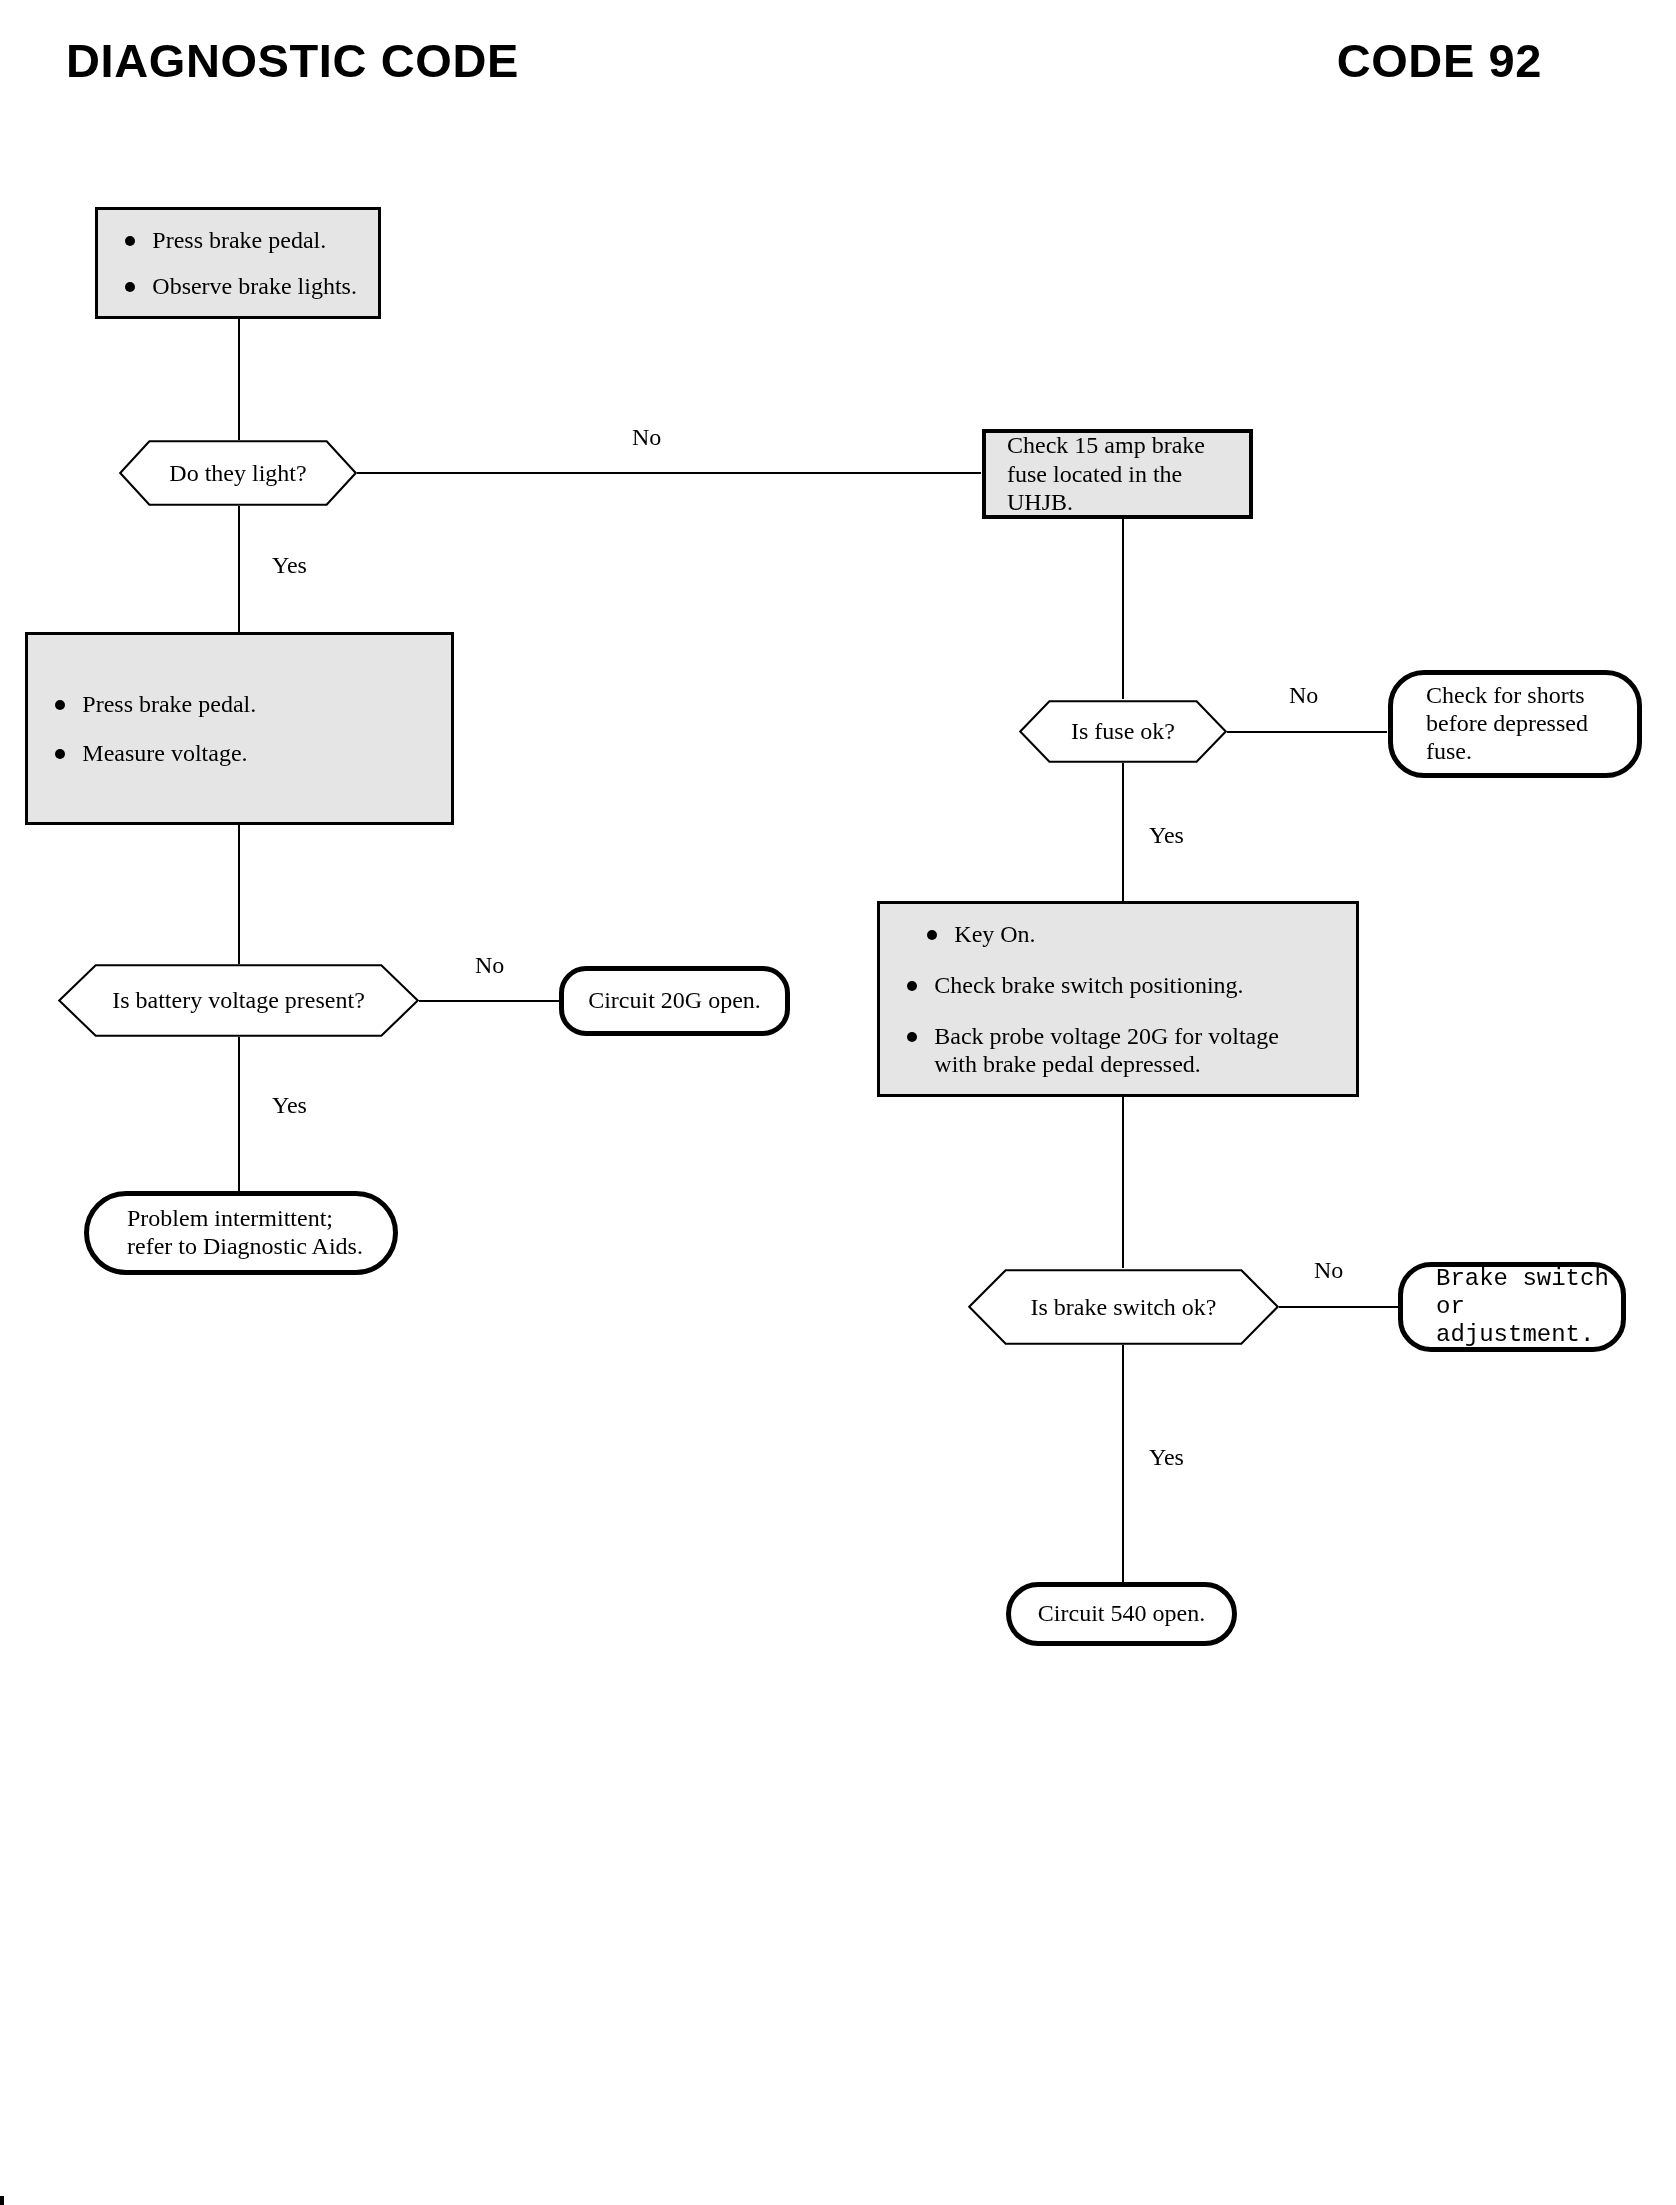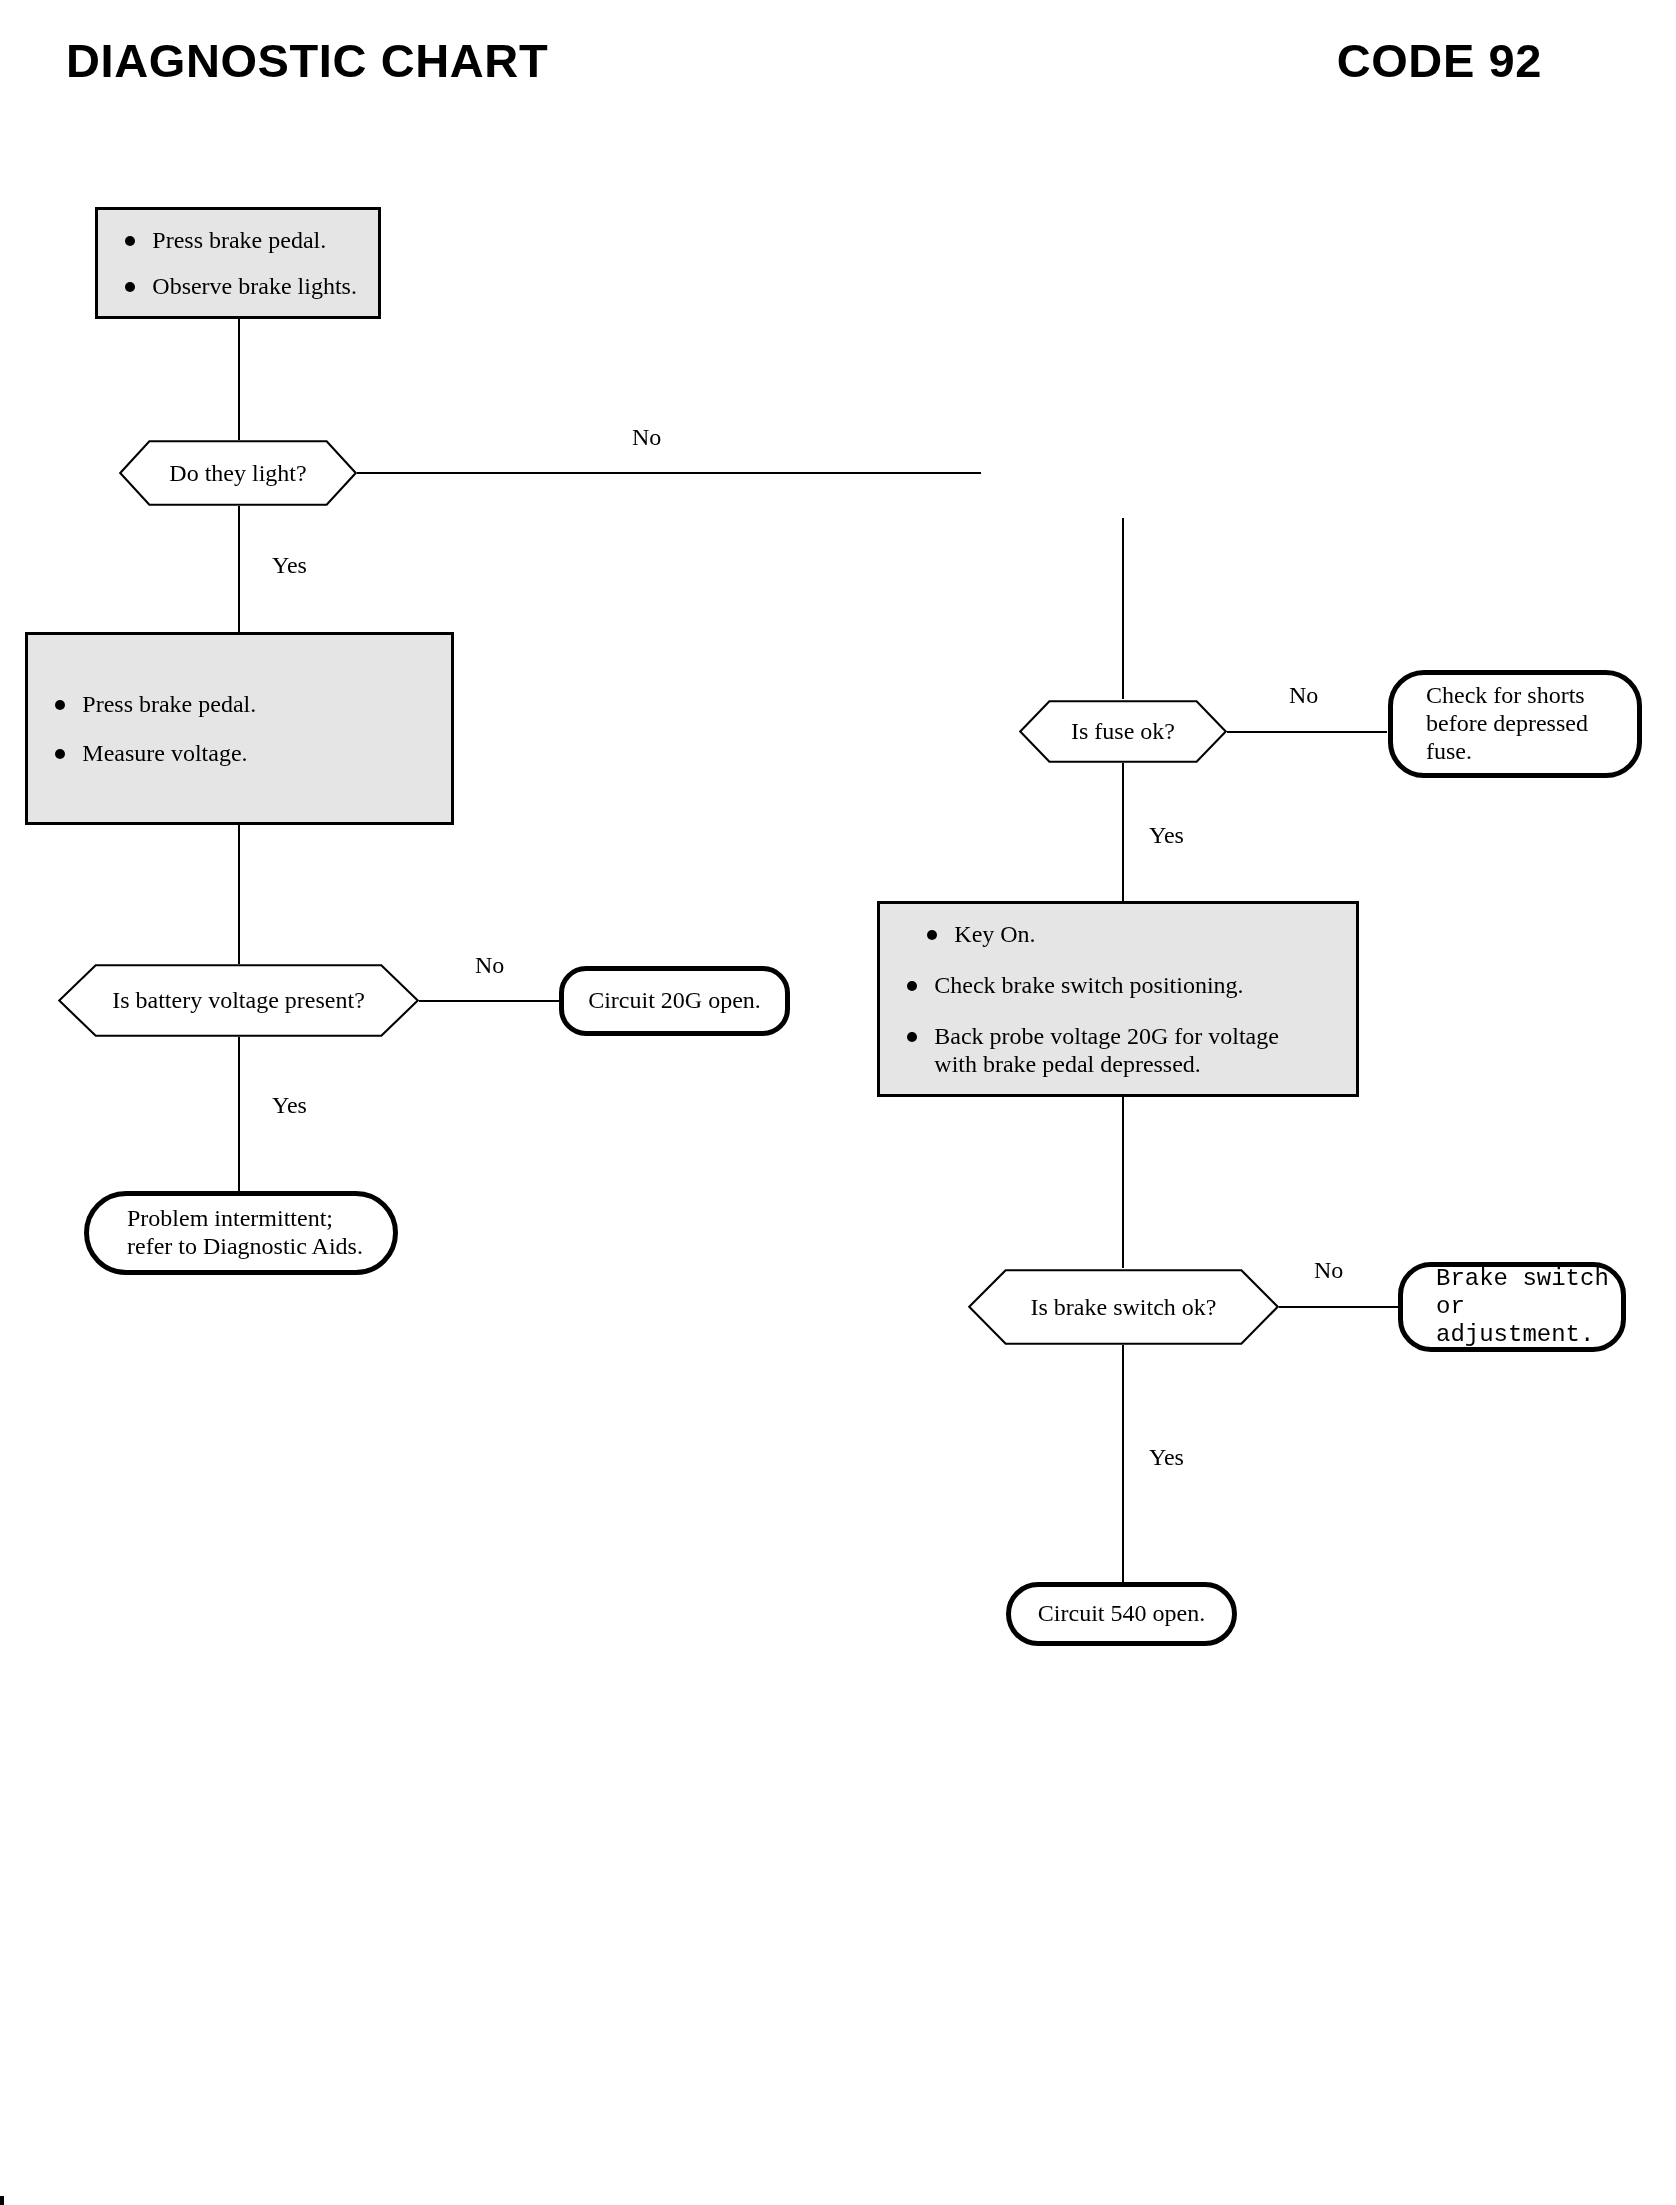--- a/index.html
+++ b/index.html
@@ -23,21 +23,21 @@
   .line-v{position:absolute;width:1.8px;background:#000;}
   .line-h{position:absolute;height:1.8px;background:#000;}
   .edge-label{position:absolute;font-size:24px;white-space:nowrap;}
   .corner-mark{position:absolute;background:#000;}
 </style>
 </head>
 <body>
 
 <div id="page">
 
-  <div class="title" style="left:66px;top:33px;">DIAGNOSTIC CHART</div>
+  <div class="title" style="left:66px;top:33px;">DIAGNOSTIC CODE</div>
   <div class="title" style="right:134px;top:33px;">CODE 92</div>
 
   <div class="pbox" style="left:95px;top:207px;width:286px;height:112px;border-width:3px;">
     <div class="bullets">
       <div class="brow" style="margin-bottom:18px;">
         <span class="bdot"></span>
         <span class="btext">Press brake pedal.</span>
       </div>
       <div class="brow">
         <span class="bdot"></span>
@@ -54,20 +54,25 @@
     </svg>
     <span class="lbl">Do they light?</span>
   </div>
 
   <div class="line-h" style="left:357px;top:472px;width:624px;"></div>
   <div class="edge-label" style="left:632px;top:424px;">No</div>
 
   <div class="line-v" style="left:238px;top:506px;height:126px;"></div>
   <div class="edge-label" style="left:272px;top:552px;">Yes</div>
 
+  <div class="pbox" style="left:982px;top:429px;width:271px;height:90px;border-width:4.9px;">
+    <div class="bullets" style="padding-left:21px;padding-right:15px;">
+      <span class="boxtext">Check 15 amp brake fuse located in the UHJB.</span>
+    </div>
+  </div>
 
   <div class="pbox" style="left:25px;top:632px;width:429px;height:193px;border-width:3px;">
     <div class="bullets">
       <div class="brow" style="margin-bottom:20.7px;">
         <span class="bdot"></span>
         <span class="btext">Press brake pedal.</span>
       </div>
       <div class="brow">
         <span class="bdot"></span>
         <span class="btext">Measure voltage.</span>

